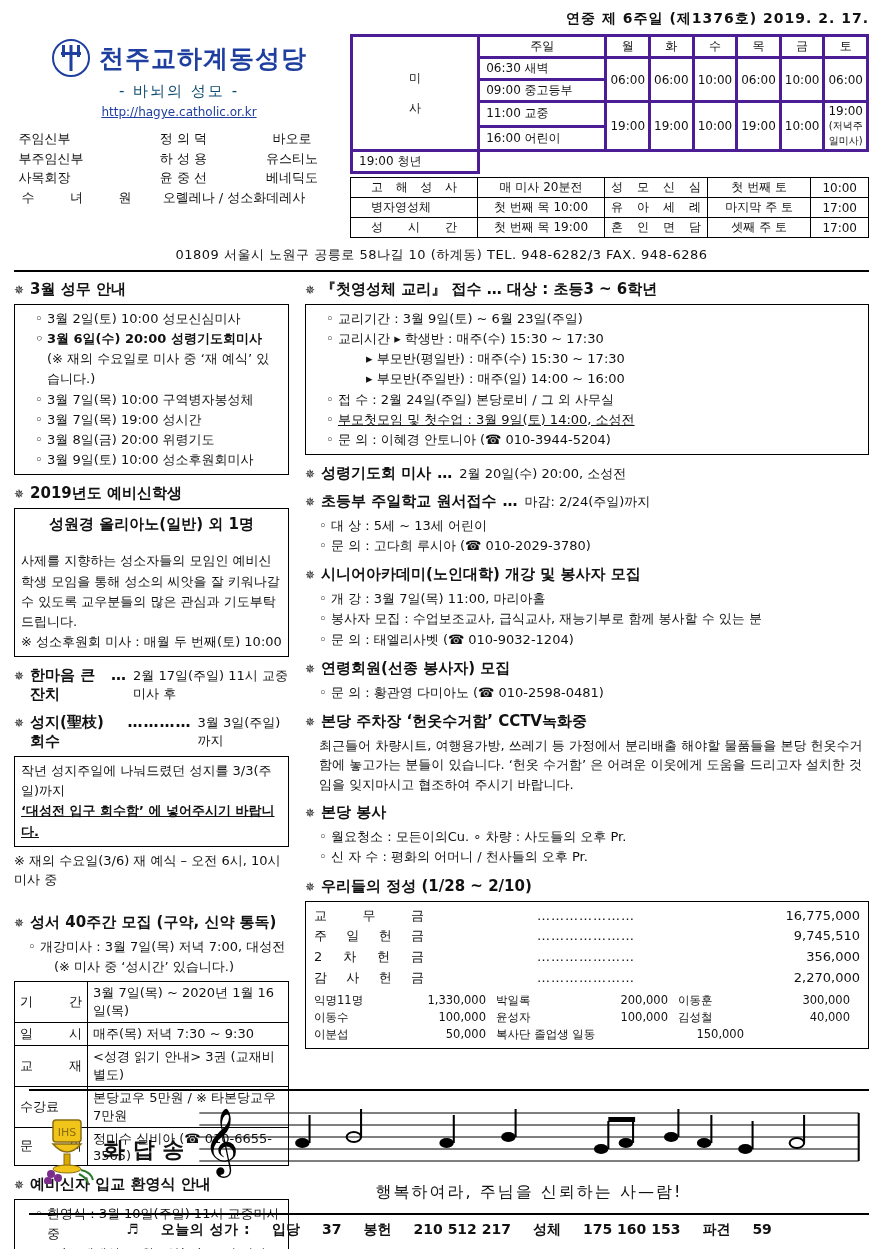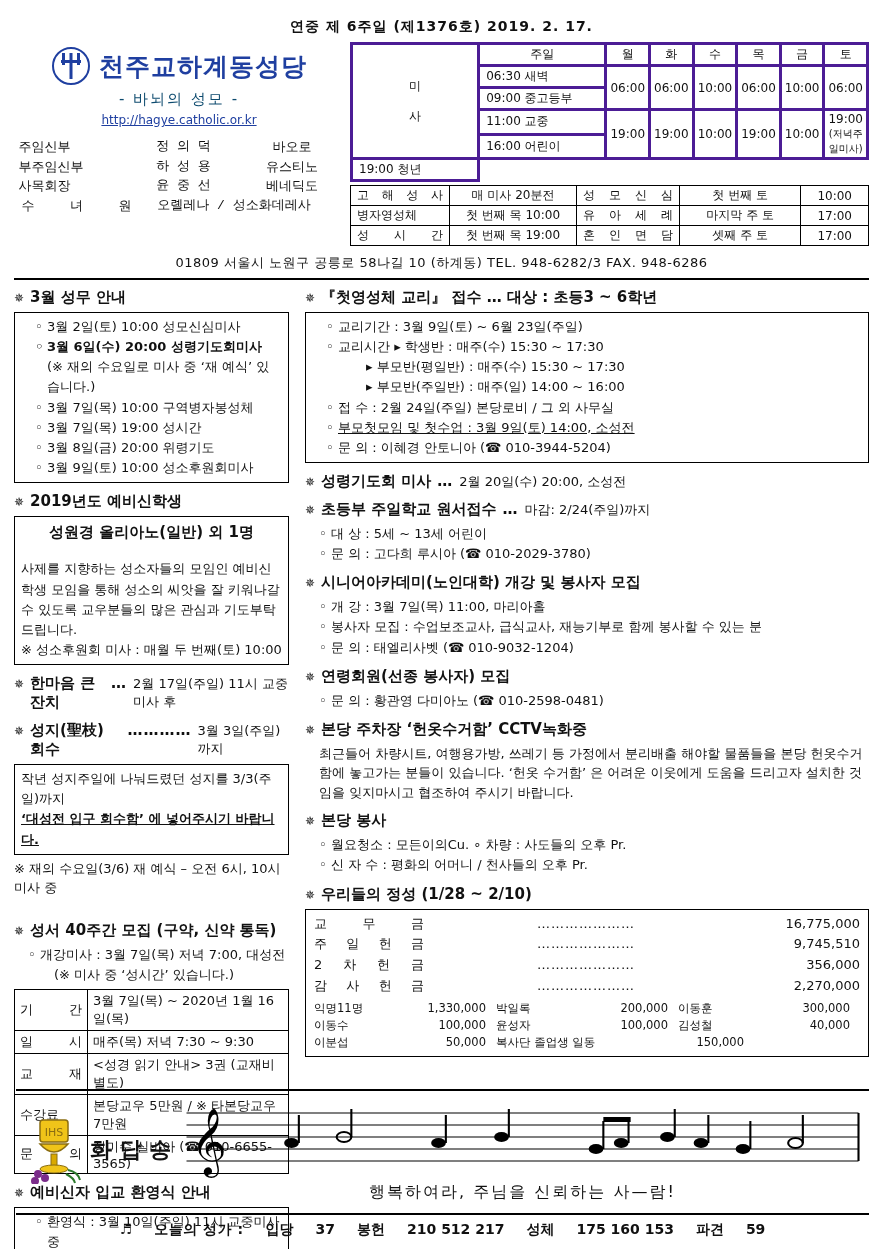--- a/index.html
+++ b/index.html
@@ -3,44 +3,44 @@
 <meta charset="utf-8">
 <style>
   html,body{margin:0;padding:0;}
   body{
     width:883px;height:1249px;background:#ffffff;
     font-family:"DejaVu Sans","Liberation Sans",sans-serif;
     font-size:13px;color:#111;position:relative;
   }
   .page{position:relative;width:883px;height:1249px;box-sizing:border-box;padding:0 14px;}
   
-  .topline{text-align:center;font-size:14px;font-weight:bold;letter-spacing:1px;padding-top:18px;}
+  .topline{text-align:right;font-size:14px;font-weight:bold;letter-spacing:1px;padding-top:10px;}
   .head{display:flex;margin-top:6px;}
   .headL{width:330px;text-align:center;}
   .logo-row{display:flex;align-items:center;justify-content:center;gap:8px;margin-top:4px;}
   .cross{width:40px;height:40px;position:relative;}
   .cross svg{display:block;}
   .church-name{font-size:25px;font-weight:bold;color:#1f3fa0;letter-spacing:1px;}
   .sub-name{font-size:15px;color:#0c4a6e;margin-top:4px;letter-spacing:2px;}
   .url{font-size:12px;color:#1f3fa0;text-decoration:underline;margin-top:4px;}
   .staff{margin-top:10px;font-size:13px;line-height:1.5;}
   .staff .r{display:flex;justify-content:center;}
   .staff .c1{width:110px;text-align:justify;text-align-last:justify;}
-  .staff .c2{width:110px;text-align:center;font-family:Liberation Mono, monospace;}
+  .staff .c2{width:110px;text-align:center;}
   .staff .c3{width:95px;text-align:center;padding-left:6px;}
   .headR{flex:1;padding-left:6px;}
   table{border-collapse:collapse;}
   .mass-tbl{width:100%;font-size:12px;}
   .mass-tbl td,.mass-tbl th{border:3px solid #4c1d95;padding:1px 3px;text-align:center;font-weight:normal;}
   .mass-tbl .vlabel{width:20px;font-size:12px;line-height:1.25;}
   .mass-tbl .timecol{text-align:left;padding-left:6px;width:132px;}
   .small-note{font-size:10px;}
   .info-tbl{width:100%;font-size:12px;margin-top:3px;}
   .info-tbl td{border:1px solid #000;padding:1px 3px;}
-  .info-tbl .lbl{width:86px;text-align:justify;text-align-last:justify;padding:1px 6px;}
+  .info-tbl .lbl{width:86px;text-align:justify;text-align-last:justify;padding:1px 20px;}
   .info-tbl .val{width:120px;text-align:center;}
   .info-tbl .lbl2{width:90px;text-align:justify;text-align-last:justify;padding:1px 6px;}
   .info-tbl .val2{text-align:center;}
   .addr{text-align:center;font-size:13px;margin-top:8px;letter-spacing:0.5px;}
   .hr{border-top:2px solid #000;margin:6px 0 0 0;}
   
   .cols{display:flex;margin-top:8px;}
   .colL{width:432px;padding-right:10px;}
   .colR{flex:1;padding-left:6px;}
   h2.sect{font-size:15px;font-weight:bold;margin:0 0 5px 0;display:flex;align-items:baseline;gap:6px;}
@@ -66,21 +66,21 @@
   .off-box{border:1px solid #000;padding:4px 8px;font-size:13px;margin-top:4px;}
   .off-row{display:flex;justify-content:space-between;line-height:1.6;}
   .off-row .k{width:110px;text-align:justify;text-align-last:justify;}
   .off-row .d{flex:1;text-align:center;color:#111;letter-spacing:1px;overflow:hidden;white-space:nowrap;}
   .off-row .v{width:112px;text-align:right;}
   .off-list{font-size:11.5px;line-height:1.5;margin-top:3px;}
   .off-list .lr{display:flex;}
   .off-list .n{width:96px;}
   .off-list .m{width:76px;text-align:right;padding-right:10px;}
   
-  .footer{position:absolute;left:16px;right:14px;bottom:8px;}
+  .footer{position:absolute;left:29px;right:14px;bottom:8px;}
   .fhr{border-top:2px solid #000;}
   .music{display:flex;align-items:center;height:118px;border-bottom:0px solid #000;}
   .chalice{width:150px;display:flex;align-items:center;gap:8px;padding-left:10px;}
   .hwa{font-size:22px;font-weight:bold;}
   .staff-music{flex:1;position:relative;height:110px;}
   .lyrics{text-align:center;font-size:16px;letter-spacing:2px;margin-top:-8px;}
   .songs{display:flex;justify-content:center;gap:22px;font-size:14px;font-weight:bold;padding:6px 0 2px 0;border-top:2px solid #000;margin-top:4px;}
   .songs .lbl{letter-spacing:0.5px;text-align:center;}
 </style>
 </head>

